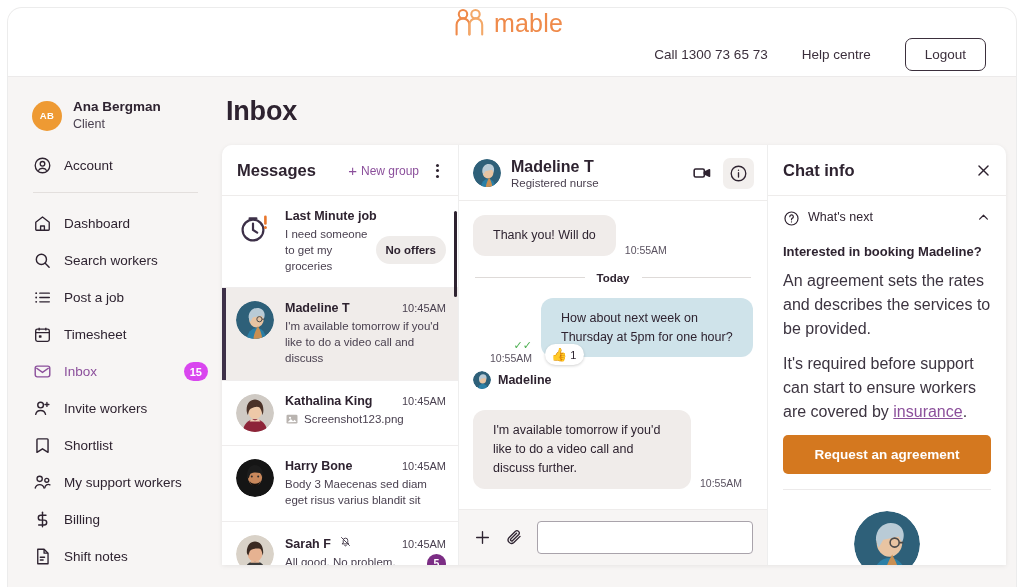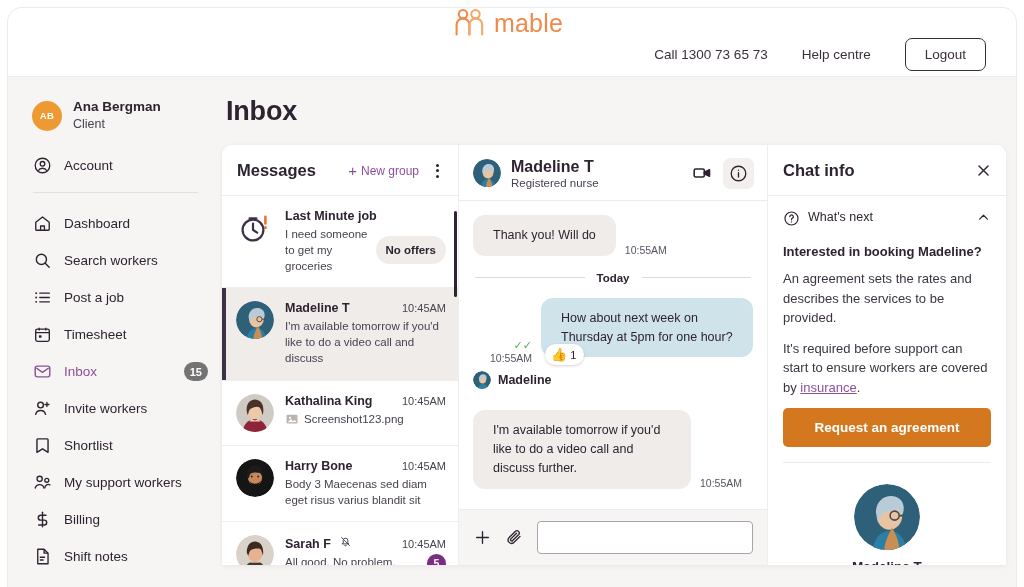--- a/index.html
+++ b/index.html
@@ -94,21 +94,21 @@
     display: flex; align-items: center; gap: 12px;
     padding: 9px 14px 9px 25px;
     cursor: pointer;
     position: relative;
   }
   .nav-item .ico { width: 19px; height: 19px; flex: 0 0 19px; display:block; }
   .nav-item .lbl { font-size: 13.5px; color: #2e2330; white-space: nowrap; }
   .nav-item.active .lbl { color: #8b4f9b; }
   .badge-count {
     margin-left: auto;
-    background: #737373; color: #fff;
+    background: #d946ef; color: #fff;
     border-radius: 11px;
     min-width: 22px; height: 19px;
     font-size: 11px; font-weight: 700;
     display: flex; align-items: center; justify-content: center;
     padding: 0 6px;
   }
 
   
   .main {
     flex: 1 1 auto;
@@ -293,21 +293,21 @@
     display: flex; align-items: flex-start; gap: 8px;
     padding-bottom: 4px; cursor: pointer;
   }
   .whats-next .lbl { font-size: 12.5px; color: #2e2330; }
   .chev { margin-left: auto; display: flex; }
   .info-h3 {
     font-size: 13px; font-weight: 700; color: #2e2330;
     margin: 13px 0 10px 0;
   }
   .info-p {
-    font-size: 13px; color: #3c3440; line-height: 1.5;
+    font-size: 16px; color: #3c3440; line-height: 1.5;
     margin-bottom: 11px;
   }
   .info-p a { color: #8b4f9b; text-decoration: underline; }
   .cta {
     display: block; width: 100%;
     background: #d4781f; color: #fff;
     border: none; border-radius: 5px;
     padding: 12px 10px;
     font-size: 13.5px; font-weight: 700;
     font-family: inherit; cursor: pointer;

